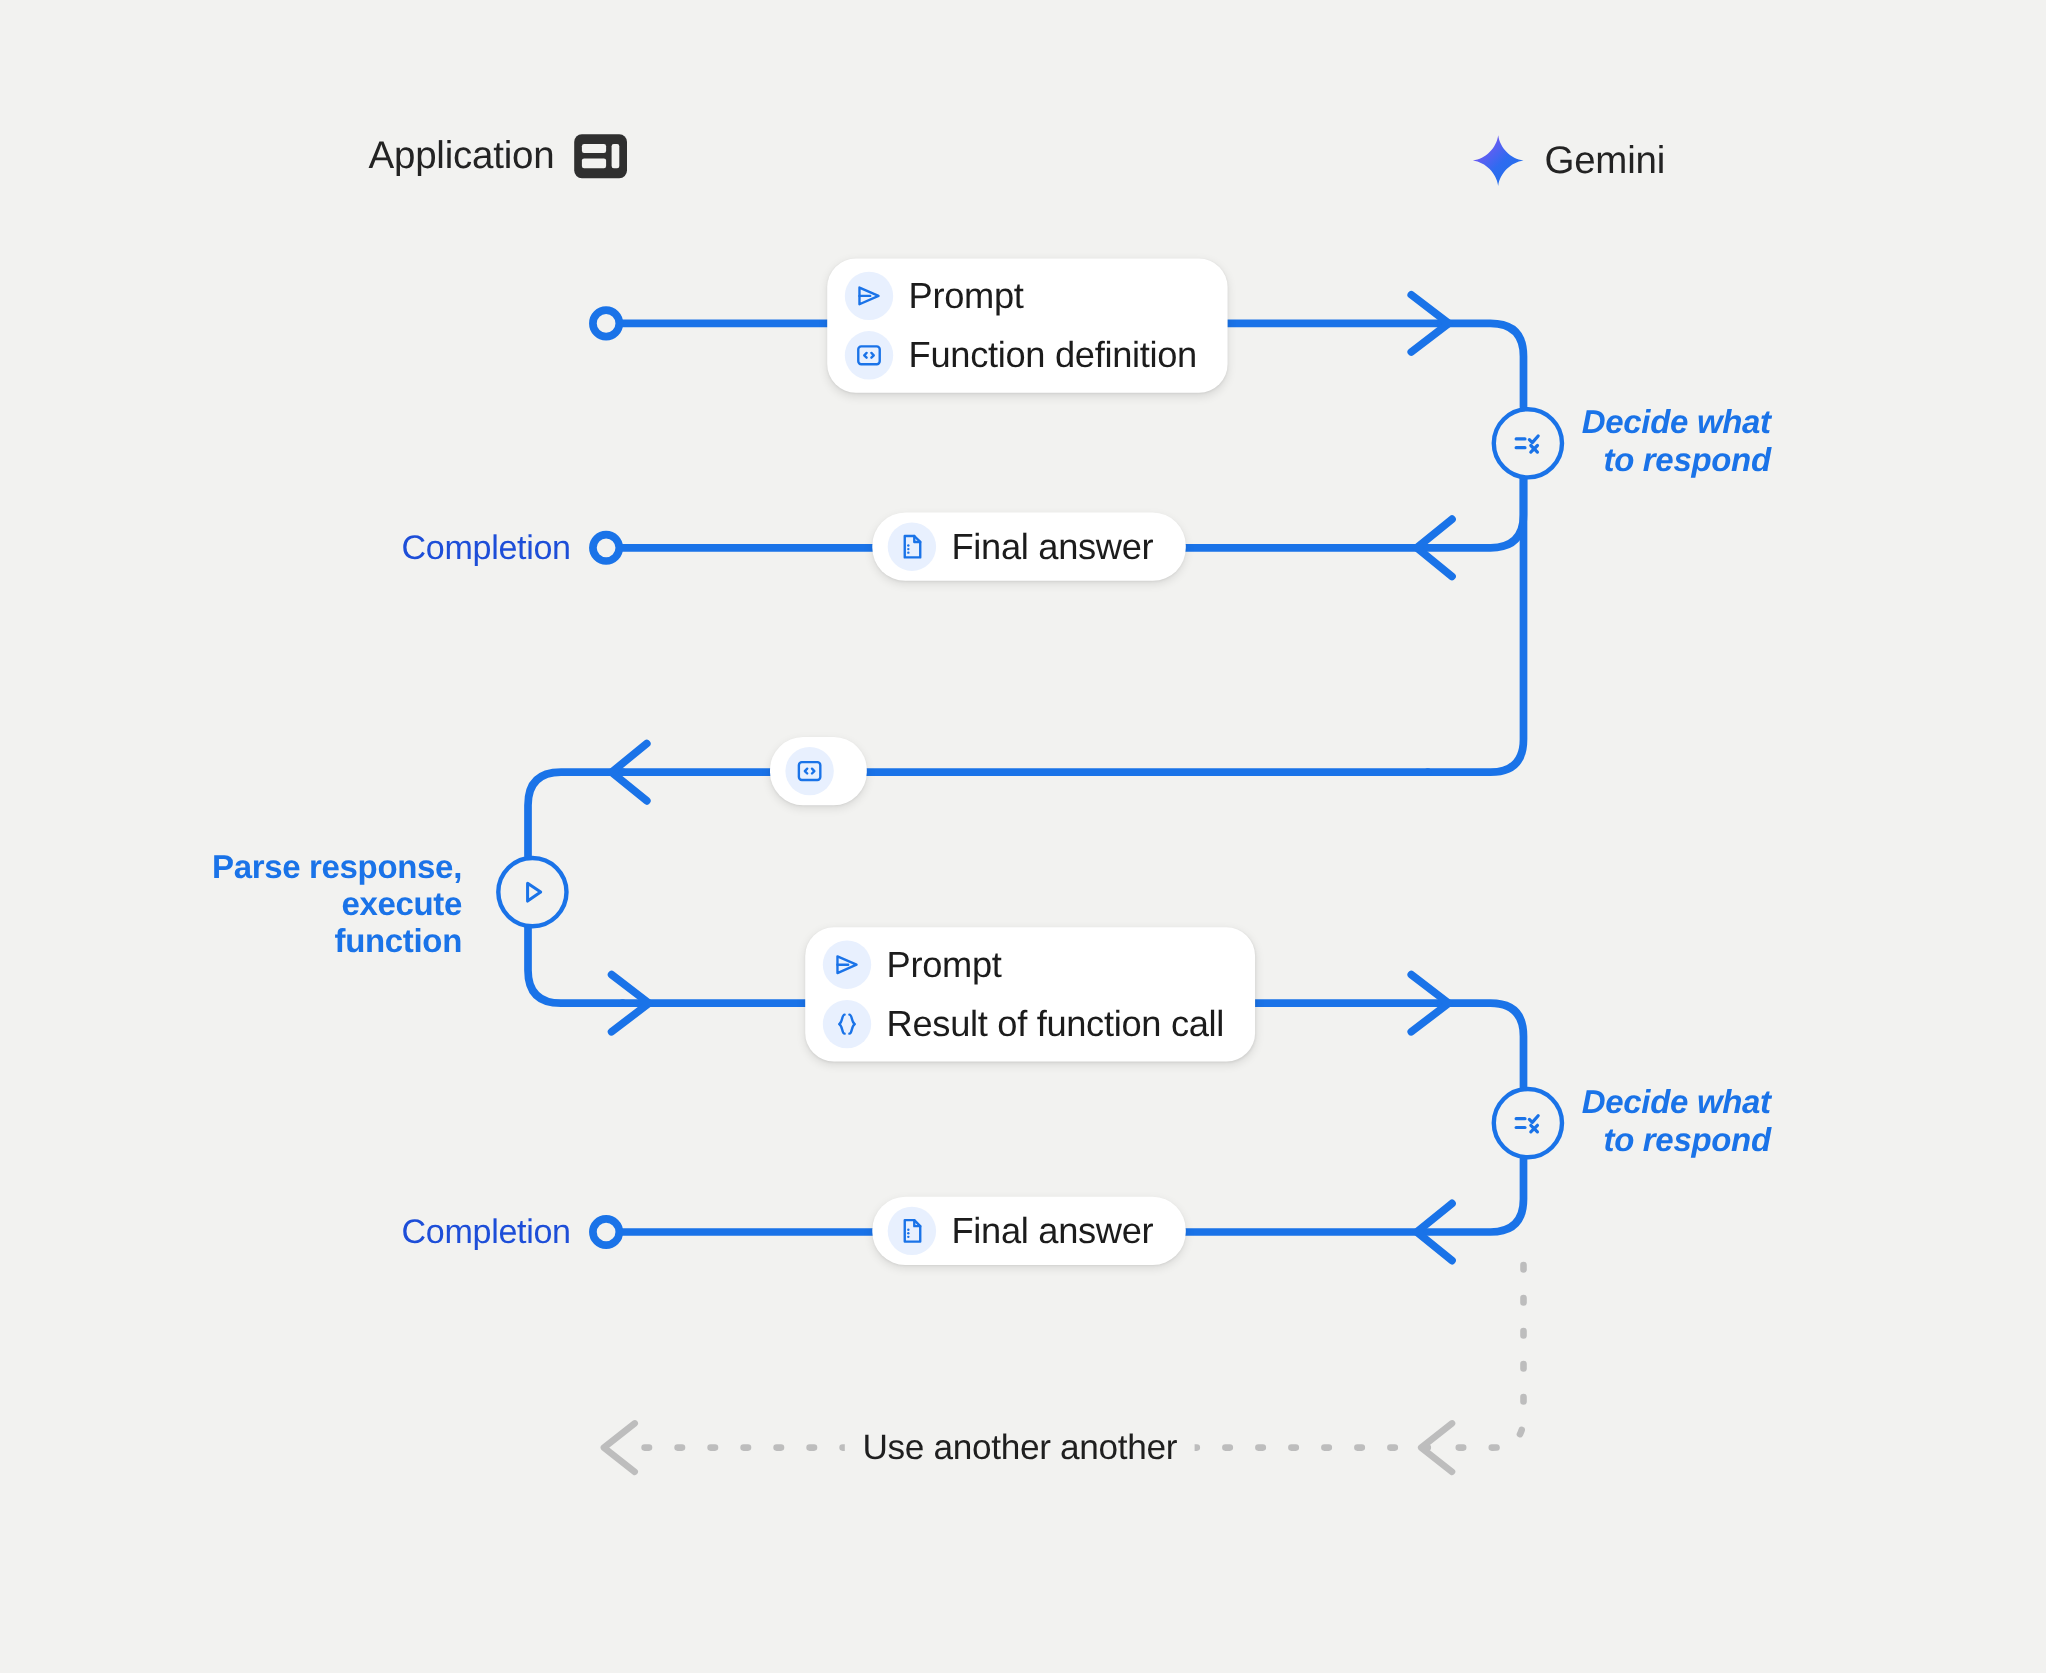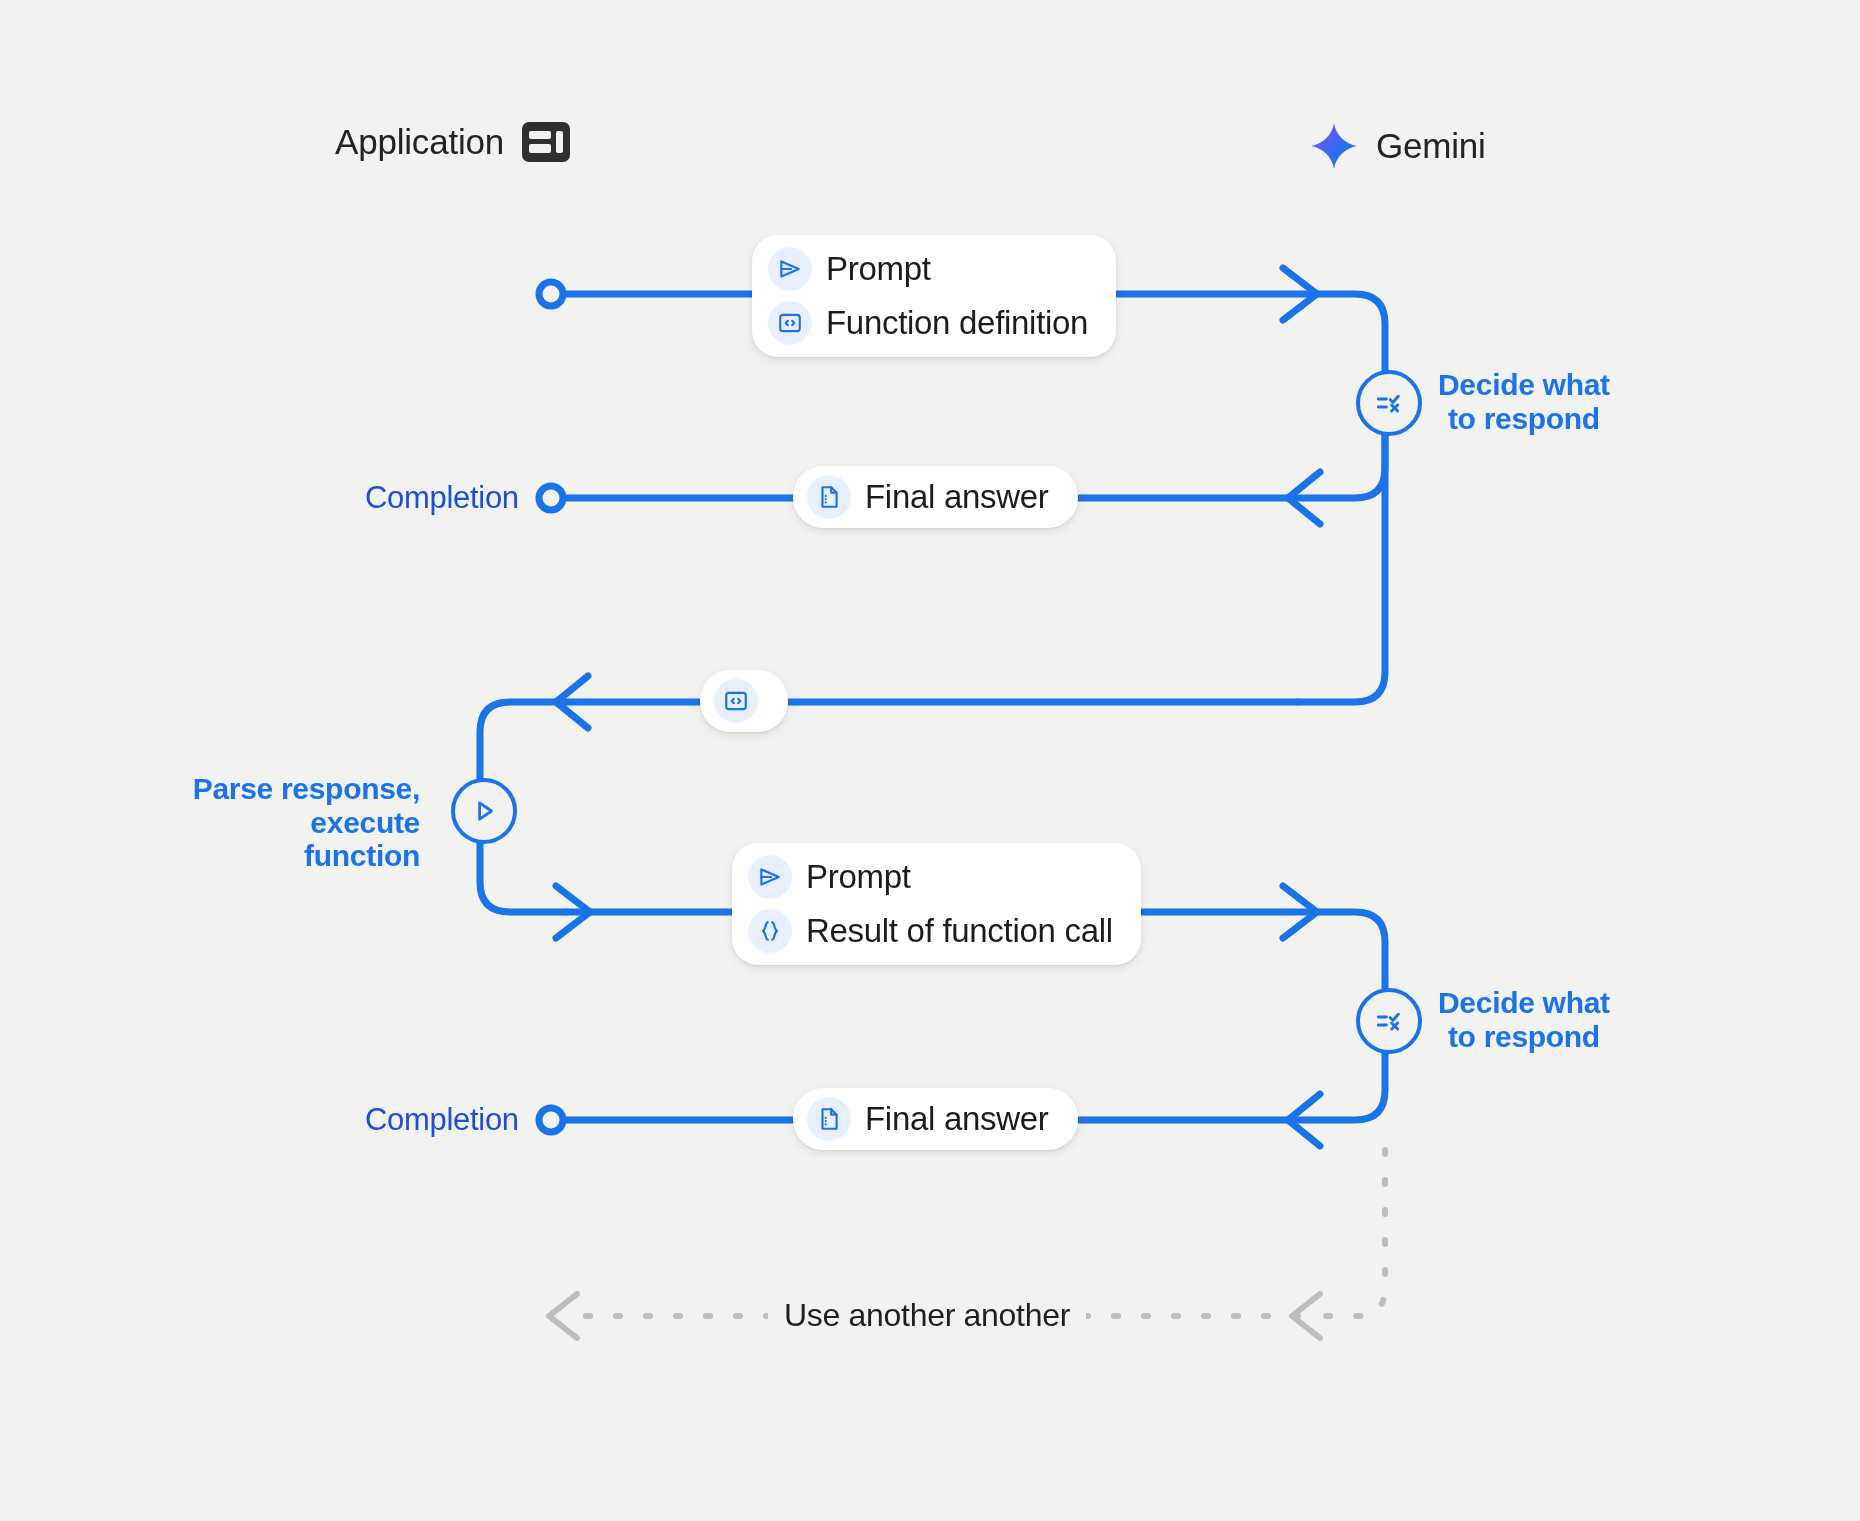--- a/index.html
+++ b/index.html
@@ -11,21 +11,21 @@
   }
   #stage{position:relative;width:1712px;height:1521px;}
   svg.layer{position:absolute;left:0;top:0;width:1860px;height:1521px;}
 
   
   .actor{position:absolute;display:flex;align-items:center;gap:18px;}
   .actor .label{
     font-size:35px;color:#232323;letter-spacing:-0.2px;white-space:nowrap;
   }
   #actor-app{left:335px;top:122px;}
-  #actor-gem{left:1310px;top:122px;}
+  #actor-gem{left:1338px;top:122px;}
 
   .app-icon{
     width:48px;height:40px;border-radius:7px;background:#2f2f2f;
     position:relative;flex:none;
   }
   .app-icon i{position:absolute;background:#f2f2f0;display:block;}
   .app-icon i.a{left:7px;top:9px;width:22px;height:8px;border-radius:2px;}
   .app-icon i.b{left:7px;top:22px;width:22px;height:9px;border-radius:2px;}
   .app-icon i.c{left:34px;top:9px;width:7px;height:22px;border-radius:2px;}
 
@@ -53,21 +53,21 @@
   .node{
     position:absolute;width:58px;height:58px;border-radius:50%;
     background:#f2f2f0;border:4px solid #1a73e8;
     display:flex;align-items:center;justify-content:center;z-index:6;
   }
   
   .anno{
     position:absolute;font-size:30px;line-height:1.12;color:#1a73e8;
     font-weight:700;letter-spacing:-0.3px;z-index:6;
   }
-  .anno.right{text-align:center;}
+  .anno.right{text-align:right;font-style:italic;}
   .anno.left{text-align:right;}
 
   .endlabel{
     position:absolute;font-size:31px;color:#1d4ed8;font-weight:400;
     letter-spacing:-0.3px;white-space:nowrap;z-index:6;
   }
 
   .loopcap{
     position:absolute;font-size:32px;color:#1f1f1f;letter-spacing:-0.3px;
     background:#f2f2f0;padding:0 16px;white-space:nowrap;z-index:6;

